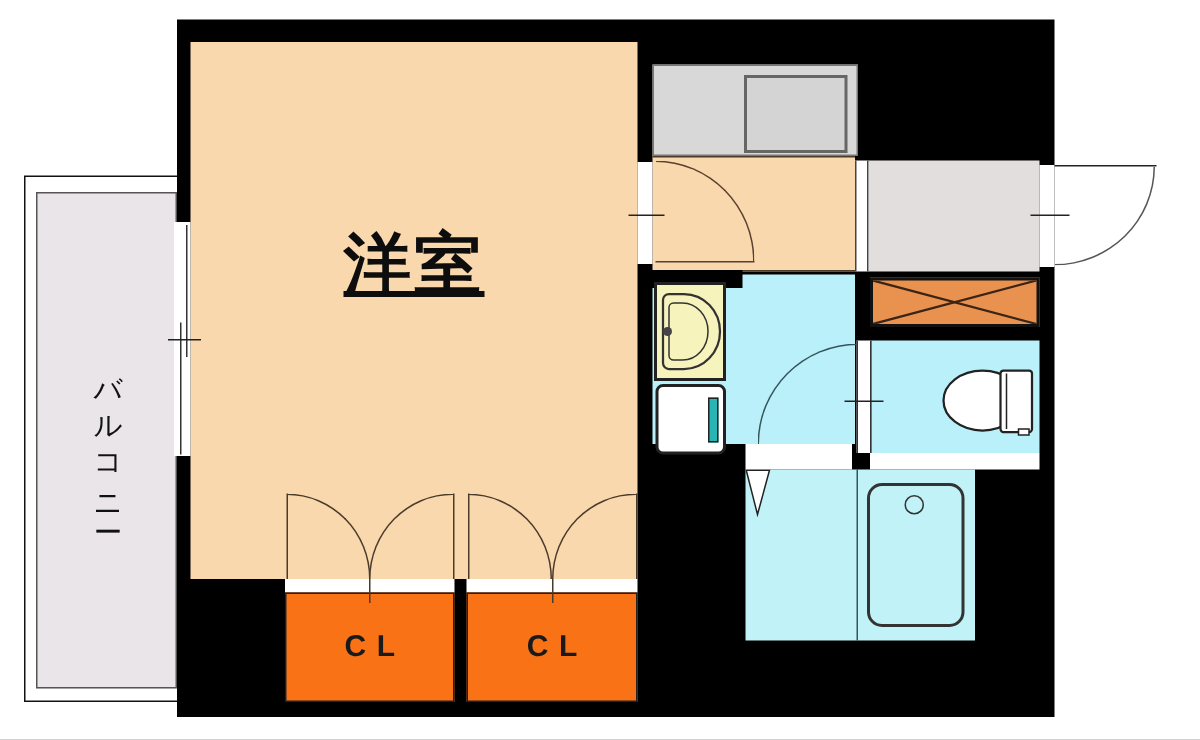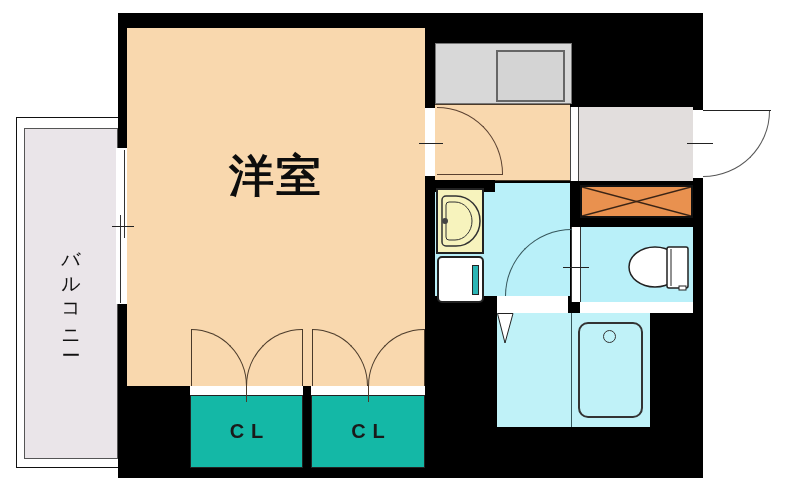--- a/index.html
+++ b/index.html
@@ -11,21 +11,21 @@
   
   .structure-base{left:118px;top:13px;width:585px;height:465px;background:#000;}
   
   .balcony-outer{left:16px;top:117px;width:104px;height:351px;background:#fff;border:1px solid #111;}
   .balcony-floor{left:24px;top:128px;width:94px;height:331px;background:#eae5e9;border:1px solid #555;
     display:flex;align-items:center;justify-content:center;}
   .balcony-label{writing-mode:vertical-rl;font-size:19px;letter-spacing:5px;color:#111;font-weight:500;}
   
   .main-room{left:127px;top:28px;width:298px;height:358px;background:#f9d8ae;}
   .room-label{left:127px;top:152px;width:298px;text-align:center;font-size:45px;font-weight:700;
-    line-height:1.05;color:#0d0d0d;letter-spacing:2px;}
+    line-height:1.05;color:#0d0d0d;letter-spacing:2px;text-decoration:underline;}
   
   .window-opening{left:116px;top:148px;width:11px;height:156px;background:#fff;}
   .win-line-a{left:124px;top:150px;width:1px;height:88px;background:#333;}
   .win-line-b{left:120px;top:215px;width:1px;height:88px;background:#333;}
   .tick{background:#222;}
   
   .kitchen-counter{left:435px;top:43px;width:137px;height:61px;background:#d8d8d8;border:1px solid #777;}
   .stove{left:496px;top:50px;width:69px;height:52px;background:#d4d4d4;border:2px solid #666;}
   .hall{left:435px;top:104px;width:135px;height:77px;background:#f9d8ae;
     border-top:1px solid #4a3a2a;border-bottom:1px solid #4a3a2a;}
@@ -56,21 +56,21 @@
   .toilet-door-arc{left:505px;top:229px;width:67px;height:67px;
     border-top:1px solid #35555a;border-left:1px solid #35555a;border-top-left-radius:100% 100%;}
   .toilet-room-threshold{left:580px;top:302px;width:113px;height:11px;background:#fff;}
   
   .bathroom-threshold{left:497px;top:296px;width:71px;height:17px;background:#fff;}
   .bathroom{left:497px;top:313px;width:153px;height:114px;background:#c0f2f8;}
   .bath-divider{left:571px;top:313px;width:1px;height:114px;background:#35555a;}
   .bathtub{left:578px;top:322px;width:65px;height:96px;border:2px solid #333;border-radius:10px;}
   .bath-drain{left:603px;top:330px;width:13px;height:13px;border:1px solid #333;border-radius:50%;}
   
-  .closet{background:#14b8a6;border:1px solid #222;display:flex;align-items:center;justify-content:center;}
+  .closet{background:#f97316;border:1px solid #222;display:flex;align-items:center;justify-content:center;}
   .closet-1{left:190px;top:395px;width:113px;height:73px;}
   .closet-2{left:311px;top:395px;width:114px;height:73px;}
   .closet-label{font-size:20px;font-weight:600;letter-spacing:7px;color:#1a1a1a;padding-left:7px;}
   .closet-strip-1{left:190px;top:386px;width:113px;height:9px;background:#fff;}
   .closet-strip-2{left:311px;top:386px;width:114px;height:9px;background:#fff;}
   .leaf-v{width:1px;height:57px;background:#4a3a2a;}
   .arc-tr{width:56px;height:57px;border-top:1px solid #4a3a2a;border-right:1px solid #4a3a2a;border-top-right-radius:100% 100%;}
   .arc-tl{width:56px;height:57px;border-top:1px solid #4a3a2a;border-left:1px solid #4a3a2a;border-top-left-radius:100% 100%;}
   .meet-tick{width:1px;height:16px;background:#4a3a2a;}
   svg{display:block;}

